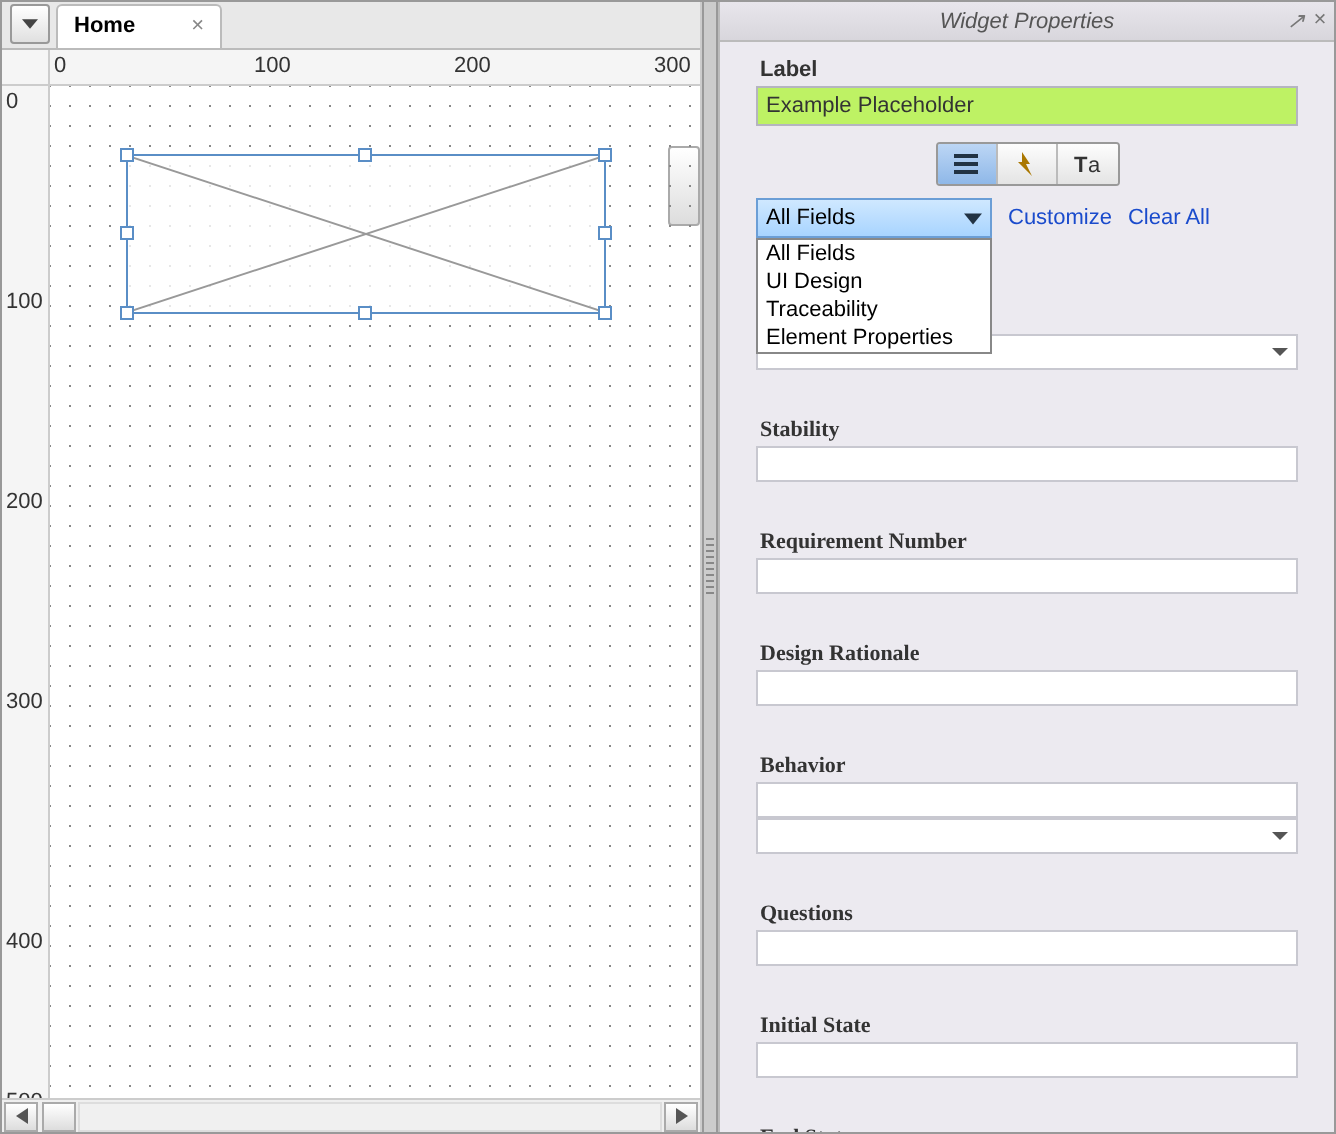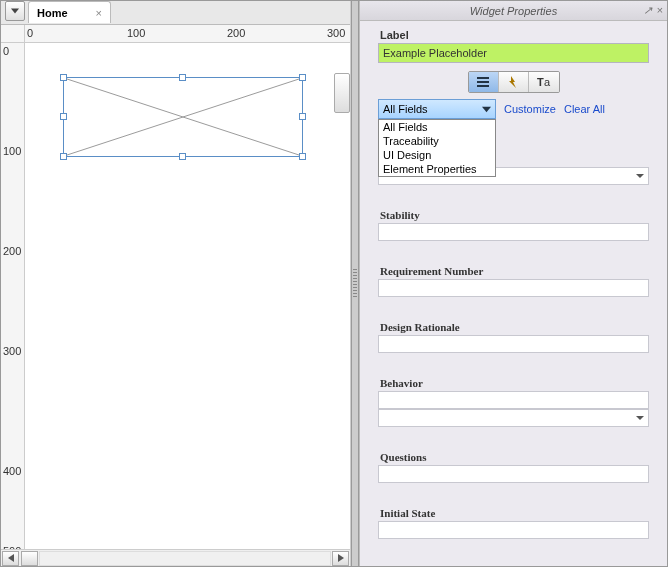--- a/index.html
+++ b/index.html
@@ -1,18 +1,18 @@
 <!DOCTYPE html>
 <html><head>
 <meta charset="utf-8">
 <style>
 * { margin: 0; padding: 0; box-sizing: border-box; font-family: Tahoma, Arial, sans-serif; font-size: 11px; }
 body { background: #fff; width: 668px; height: 567px; overflow: hidden; display: flex; border: 1px solid #999; }
 .left-panel { width: 350px; height: 565px; background: #fff; display: flex; flex-direction: column; border-right: 1px solid #ccc; }
-.tab-bar { height: 24px; background: #e8e8e8; border-bottom: 1px solid #bbb; display: flex; align-items: flex-start; padding-left: 4px; }
+.tab-bar { height: 24px; background: #e8e8e8; border-bottom: 1px solid #bbb; display: flex; align-items: center; padding-left: 4px; }
 .menu-btn { width: 20px; height: 20px; background: linear-gradient(#fff,#e0e0e0); border: 1px solid #999; border-radius: 2px; display: flex; align-items: center; justify-content: center; cursor: pointer; margin-bottom: 2px; }
 .menu-btn svg { width: 8px; height: 6px; }
 .tab { height: 22px; background: #fff; border: 1px solid #bbb; border-bottom: none; border-radius: 3px 3px 0 0; padding: 0 8px; display: flex; align-items: center; gap: 28px; margin-left: 3px; font-weight: bold; }
 .tab-close { color: #888; cursor: pointer; font-weight: normal; }
 .ruler-corner { width: 24px; height: 18px; background: #f5f5f5; border-right: 1px solid #ccc; border-bottom: 1px solid #ccc; }
 .ruler-row { display: flex; }
 .ruler-h { height: 18px; flex: 1; background: #f5f5f5; border-bottom: 1px solid #ccc; position: relative; font-size: 9px; color: #333; overflow: hidden; }
 .ruler-h span { position: absolute; top: 2px; }
 .canvas-row { display: flex; flex: 1; overflow: hidden; }
 .ruler-v { width: 24px; background: #f5f5f5; border-right: 1px solid #ccc; position: relative; font-size: 9px; color: #333; overflow: hidden; }
@@ -162,22 +162,22 @@
       <div class="dropdown-sel">
         <span>All Fields</span>
         <svg viewBox="0 0 10 10">
             <path d="M0 2 L10 2 L5 8 Z" fill="#234"></path>
           </svg>
       </div>
       <span class="link">Customize</span>
       <span class="link">Clear All</span>
       <div class="dropdown-list" id="dd-list">
           <div>All Fields</div>
+          <div>UI Design</div>
           <div>Traceability</div>
-          <div>UI Design</div>
           <div>Element Properties</div>
         </div>
     </div>
     <div class="spacer-top"></div>
     <div class="prop-select"></div>
     <div id="props">
         <div class="prop-label">Stability</div>
         <div class="prop-input"></div>
         <div class="prop-label">Requirement Number</div>
         <div class="prop-input"></div>

